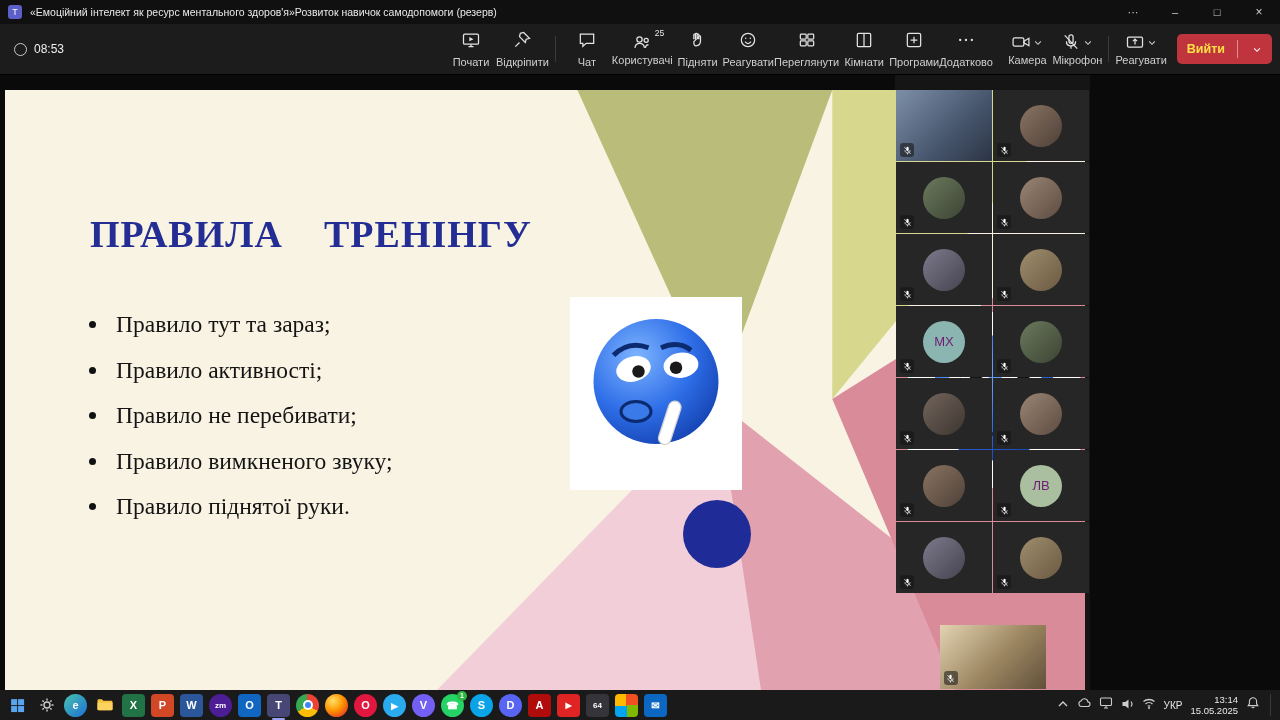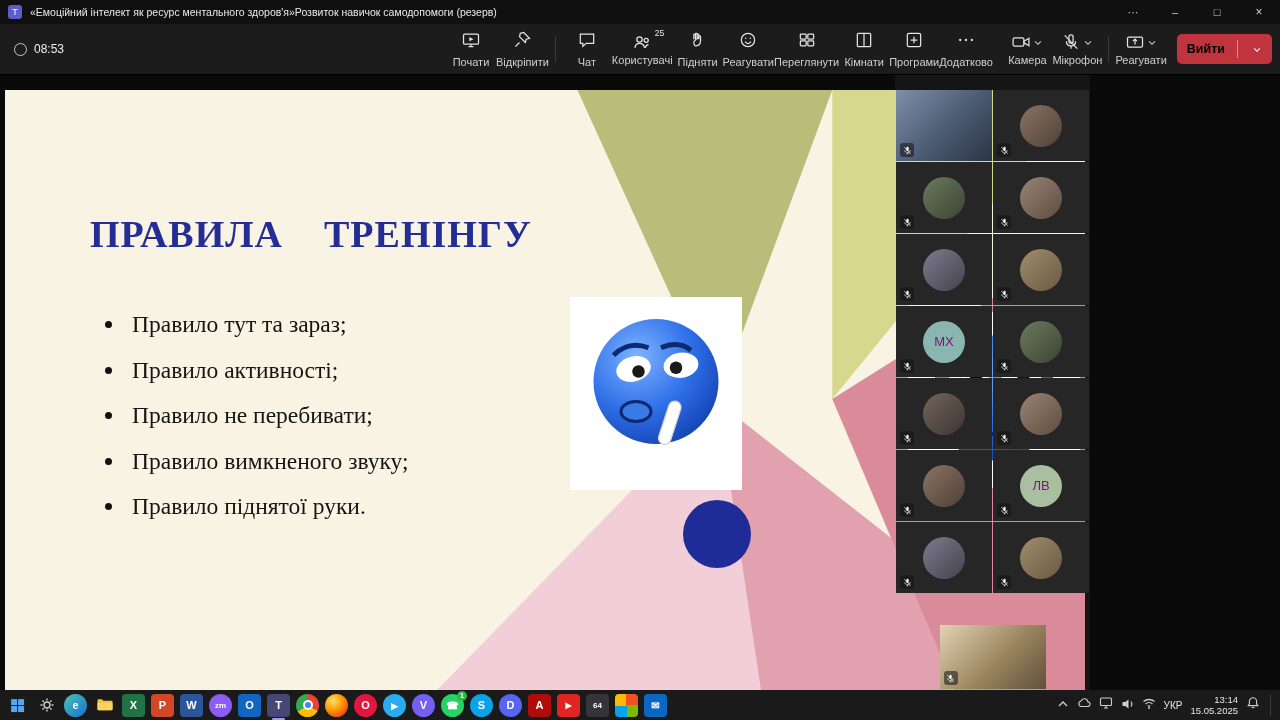--- a/index.html
+++ b/index.html
@@ -28,38 +28,38 @@
   .tlabel { font-size:11px; color:#cfcfcf; white-space:nowrap; }
   .tsep { width:1px; height:26px; background:#3a3a3a; margin:0 6px; align-self:center; }
   .i24 { width:20px; height:20px; }
   .i24 path, .i24 rect, .i24 circle, .i24 line { stroke:#e3e3e3; stroke-width:1.5; fill:none; }
   .i24 .fl { fill:#e3e3e3; stroke:none; }
   .icon-wrap { position:relative; display:flex; align-items:center; }
   .pcount { position:absolute; top:-4px; right:-12px; font-size:8.5px; color:#e8e8e8; }
   .chev { width:10px; height:9px; margin-left:2px; }
   .chev path { stroke:#cfcfcf; stroke-width:1.5; fill:none; }
   .leave-btn { display:flex; align-items:center; gap:12px; background:#c0353d; border-radius:5px;
-               height:30px; padding:0 10px; margin-left:10px; color:#000000; font-size:12.5px; font-weight:700; }
+               height:30px; padding:0 10px; margin-left:10px; color:#fde047; font-size:12.5px; font-weight:700; }
   .leave-div { width:1px; height:18px; background:rgba(255,255,255,.45); }
 
   
   .main { height:615px; display:flex; background:#0a0a0a; }
   .slide-area { width:895px; position:relative; }
   .slide { position:absolute; left:5px; top:15px; width:1080px; height:600px;
            background:#f9f3e4; overflow:hidden; }
   .tri { position:absolute; inset:0; }
   .tri-khaki-dark  { background:#b9bd79; clip-path:polygon(53% 0, 76.6% 0, 66% 51.5%); }
   .tri-khaki-light { background:#d7d88e; clip-path:polygon(76.6% 0, 100% 0, 76.6% 51.5%); }
   .tri-pink-light  { background:#f2cfd8; clip-path:polygon(66% 52%, 86% 100%, 40% 100%); }
   .tri-pink-medium { background:#e2a1af; clip-path:polygon(66% 52%, 100% 100%, 70% 100%); }
   .tri-rose        { background:#d98b99; clip-path:polygon(76.6% 51.5%, 100% 25%, 100% 100%, 88% 100%); }
   .slide-title { position:absolute; left:85px; top:122px; font-family:"Liberation Serif", serif;
                  font-weight:700; font-size:38px; color:#232d94; letter-spacing:1px; word-spacing:10px;
                  white-space:pre; }
-  .bullets { position:absolute; left:100px; top:212px; }
+  .bullets { position:absolute; left:84px; top:212px; }
   .brow { height:45.5px; display:flex; align-items:center; gap:20px; }
   .bdot { width:7px; height:7px; border-radius:50%; background:#111; flex:0 0 auto; }
   .btext { font-family:"Liberation Serif", serif; font-size:23.5px; color:#141414; white-space:nowrap; }
   .emoji-box { position:absolute; background:#fff; display:flex; align-items:center; justify-content:center; }
   .embox1 { left:565px; top:207px; width:172px; height:193px; }
   .embox2 { left:903px; top:222px; width:172px; height:176px; }
   .blue-dot { position:absolute; left:678px; top:410px; width:68px; height:68px; border-radius:50%;
               background:#1f2b96; }
 
   
@@ -516,21 +516,21 @@
   <span class="tb-ic round" style="background:linear-gradient(135deg,#49c3b1,#1b6fd4)">e</span>
   <span class="tb-ic">
       <svg width="18" height="18" viewBox="0 0 24 24">
         <path d="M2 6c0-1 .6-1.6 1.6-1.6h4.2l2 2h10.6c1 0 1.6.6 1.6 1.6v9.4c0 1-.6 1.6-1.6 1.6H3.6C2.6 19 2 18.4 2 17.4z" fill="#f9c23c"></path>
         <path d="M2 9h20v8.4c0 1-.6 1.6-1.6 1.6H3.6C2.6 19 2 18.4 2 17.4z" fill="#fdd35f"></path>
       </svg>
     </span>
   <span class="tb-ic" style="background:#217346">X</span>
   <span class="tb-ic" style="background:#d24726">P</span>
   <span class="tb-ic" style="background:#2b579a">W</span>
-  <span class="tb-ic round" style="background:#8b5cf6;font-size:8px">zm</span>
+  <span class="tb-ic round" style="background:#4c1d95;font-size:8px">zm</span>
   <span class="tb-ic" style="background:#1066c0">O</span>
   <span class="tb-ic active" style="color:#fff">T</span>
   <span class="tb-ic chrome">
       <span class="chrome-mid">
         <span class="chrome-core"></span>
       </span>
     </span>
   <span class="tb-ic ffx"></span>
   <span class="tb-ic round" style="background:#e1173f">O</span>
   <span class="tb-ic round" style="background:#2aabee;font-size:13px">▸</span>

